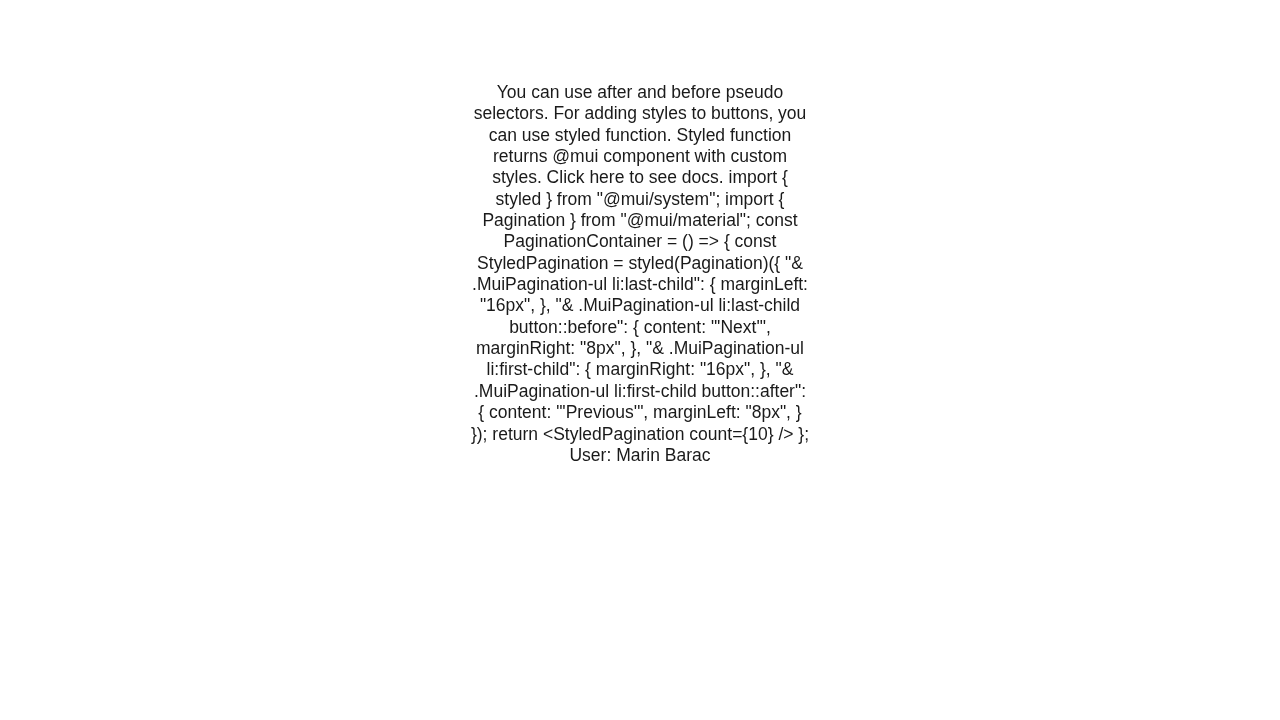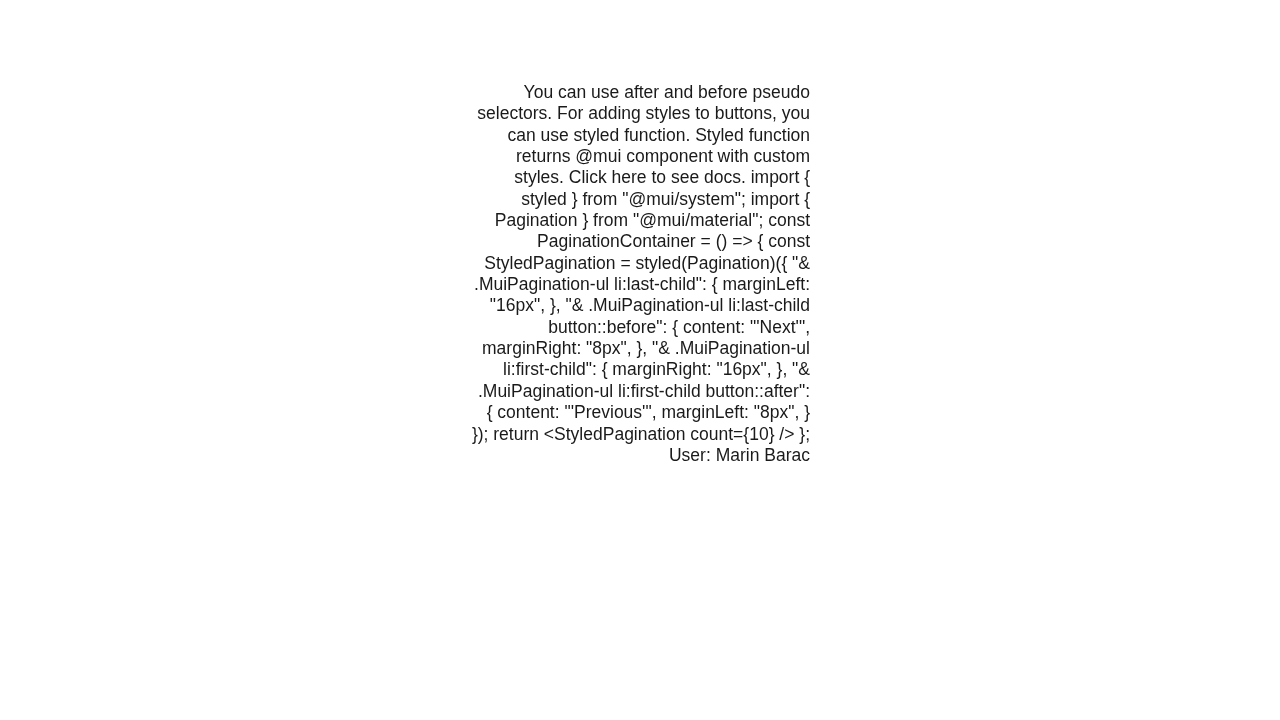--- a/index.html
+++ b/index.html
@@ -12,21 +12,21 @@
       height: 720px;
       background: #ffffff;
       font-family: Arial, Helvetica, sans-serif;
       display: flex;
       justify-content: center;
       align-items: flex-start;
       padding-top: 82px;
     }
     .content-block {
       width: 340px;
-      text-align: right;
+      text-align: center;
       font-size: 17.5px;
       line-height: 1.22;
       color: #1a1a1a;
       font-weight: 400;
     }
   </style>
 </head>
 <body>
 
 <div class="content-block">

